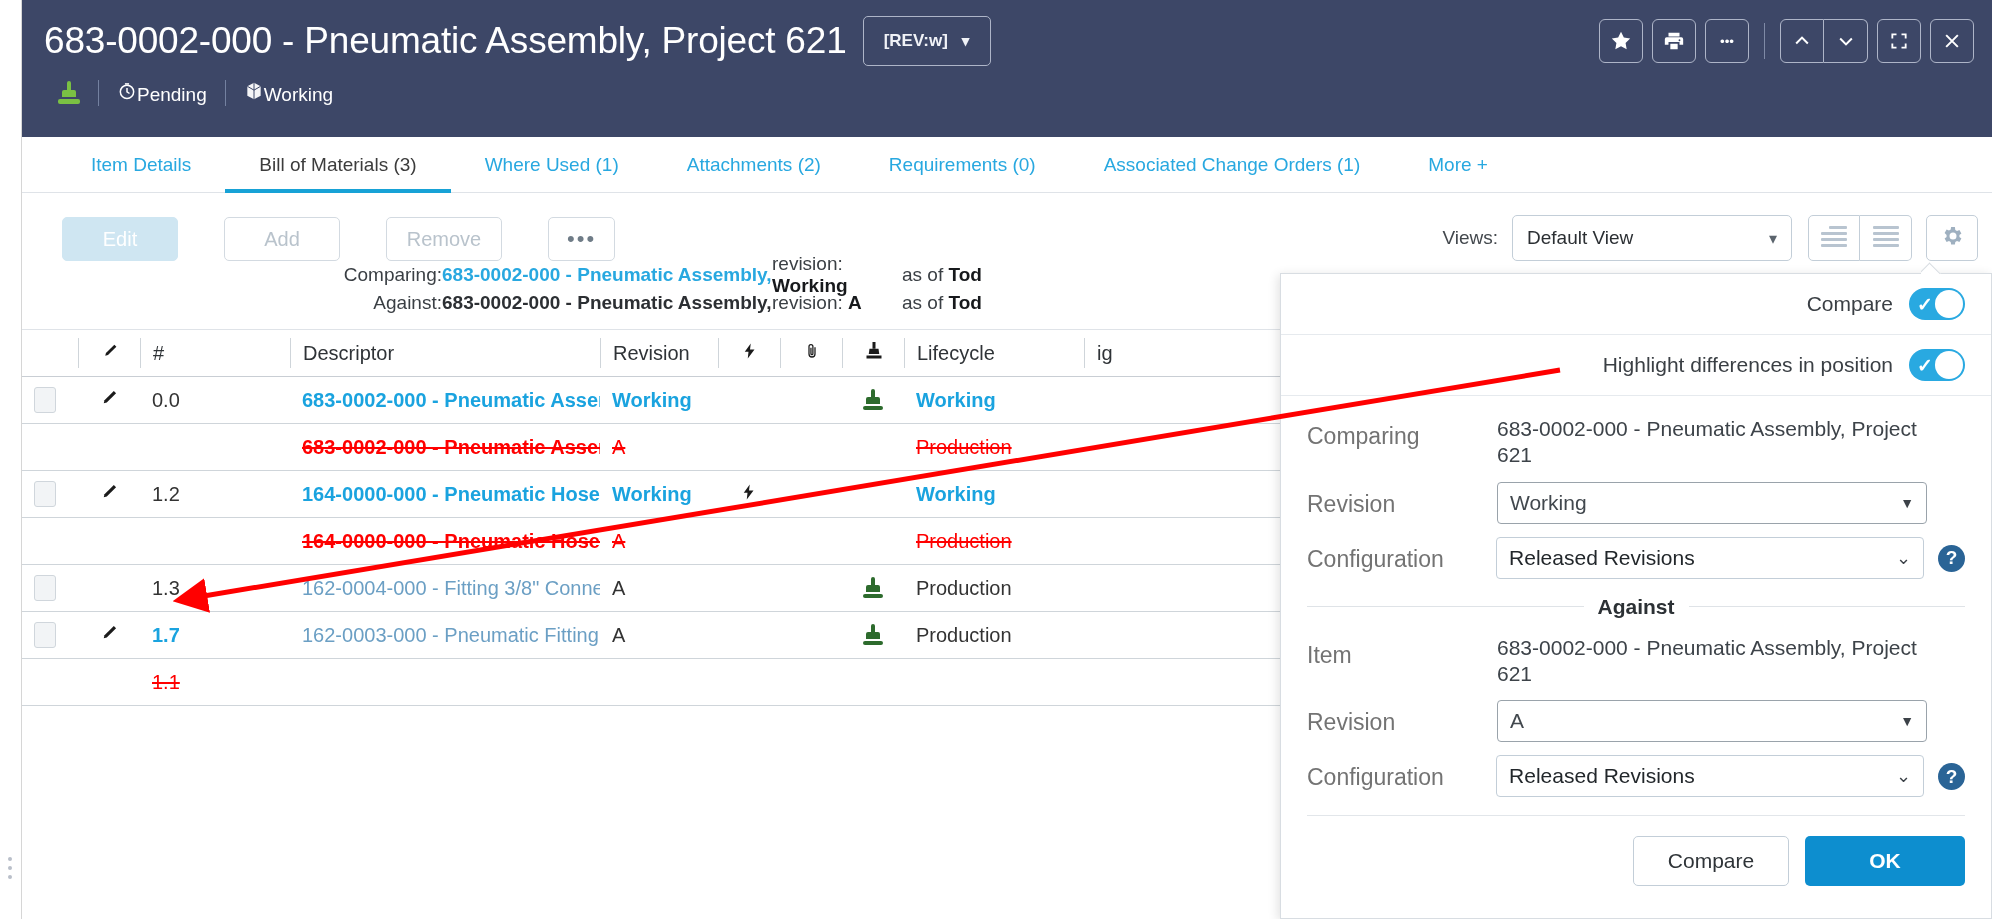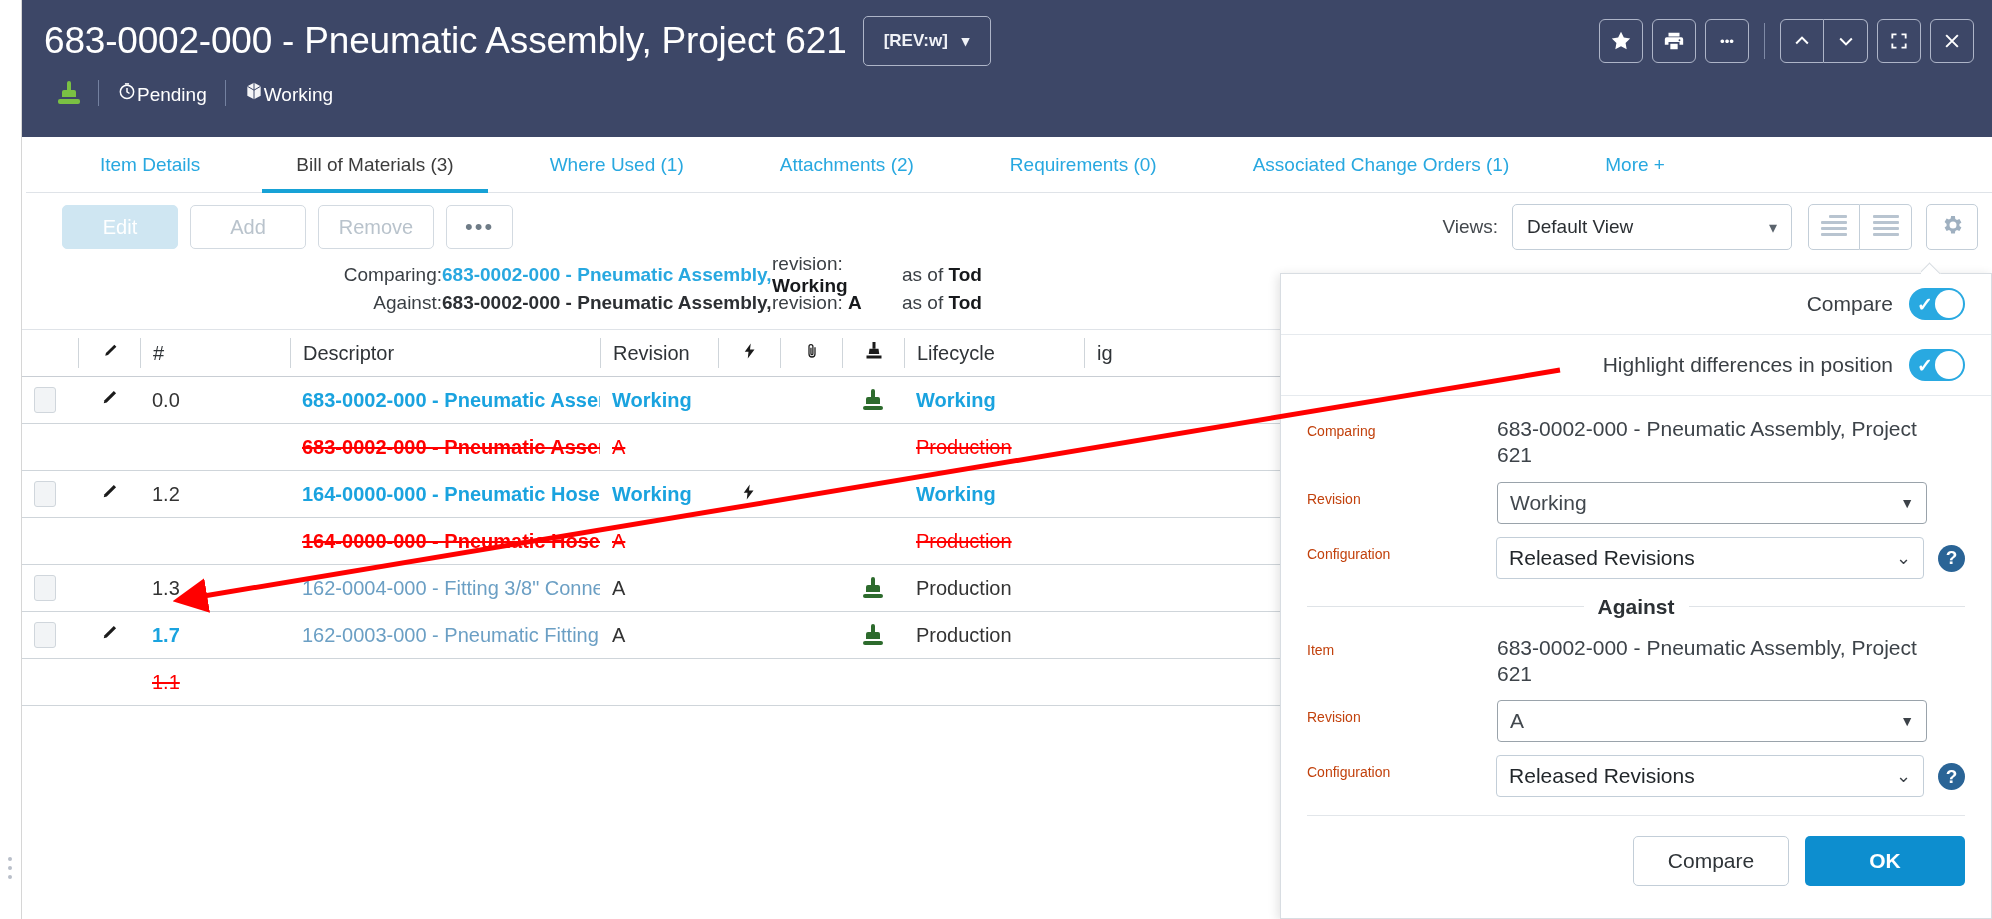--- a/index.html
+++ b/index.html
@@ -62,39 +62,39 @@
   .vdiv{ width:1px; height:26px; background:#7481a0; }
 
   
   .stamp-green{ display:inline-block; width:22px; height:24px; position:relative;}
   .stamp-green .st-handle{position:absolute;left:9px;top:0;width:4px;height:11px;background:#7ac143;border-radius:2px;}
   .stamp-green .st-head{position:absolute;left:4px;top:9px;width:14px;height:7px;background:#7ac143;border-radius:2px 2px 0 0;}
   .stamp-green .st-base{position:absolute;left:0;top:18px;width:22px;height:5px;background:#7ac143;border-radius:2px;}
 
   
   .tabbar{
-    position:absolute; left:26px; top:137px; right:0; height:56px;
+    position:absolute; left:17px; top:137px; right:0; height:56px;
     background:#fff; border-bottom:1px solid #dfe3e8;
-    display:flex; align-items:stretch; padding-left:40px;gap:28px;
+    display:flex; align-items:stretch; padding-left:40px;
   }
   .tab{
     display:flex; align-items:center; justify-content:center;
     font-size:19px; color:#28a8e0; padding:0 34px; cursor:pointer;
     position:relative; white-space:nowrap;
   }
   .tab.active{ color:#3c3c3c; }
   .tab.active::after{
     content:""; position:absolute; left:0; right:0; bottom:-1px; height:4px;
     background:#17a2d6;
   }
 
   
   .toolbar{
     position:absolute; left:22px; top:193px; right:0; height:68px;
-    background:#fff; display:flex; align-items:center; padding:0 14px 0 40px;
+    background:#fff; display:flex; align-items:flex-end; padding:0 14px 0 40px;gap:34px;
   }
   .tbtn{
     height:44px; min-width:116px; border:1px solid #d3dae1; border-radius:5px;
     background:#fff; color:#b9c3cc; font-size:20px; cursor:pointer;
     margin-right:12px; padding:0 18px;
   }
   .tbtn.primary{ background:#cfe6f2; border-color:#cfe6f2; color:#ffffff; }
   .tbtn.dots{ min-width:56px; color:#6f7c87; font-size:22px; letter-spacing:2px;}
 
   .toolbar-right{ margin-left:auto; display:flex; align-items:center; gap:0; }
@@ -207,21 +207,21 @@
     position:relative; display:flex; align-items:center; cursor:pointer;
   }
   .toggle .knob{
     position:absolute; right:2px; top:2px; width:28px; height:28px; border-radius:50%;
     background:#fff;
   }
   .toggle .tick{ color:#fff; font-size:19px; font-weight:bold; margin-left:8px;}
 
   .p-body{ padding:18px 26px 0 26px; }
   .p-field{ display:flex; align-items:flex-start; margin-bottom:13px; }
-  .p-lbl{ width:190px; font-size:14px; color:#c2410c; padding-top:9px; }
+  .p-lbl{ width:190px; font-size:23px; color:#737373; padding-top:9px; }
   .p-static{ font-size:21px; color:#3d4349; line-height:1.25; padding-top:2px; width:430px;}
   .p-sel{
     width:430px; height:42px; border:1px solid #9aa3ab; border-radius:4px;
     background:#fff; display:flex; align-items:center; padding:0 12px;
     font-size:21px; color:#42484e; cursor:pointer;
   }
   .p-sel.alt{ border-color:#c3ced8; color:#22272b; }
   .p-sel .chev{ margin-left:auto; font-size:14px; color:#3c4248; }
   .p-sel .chev2{ margin-left:auto; font-size:18px; color:#3c4248; }
   .help{

